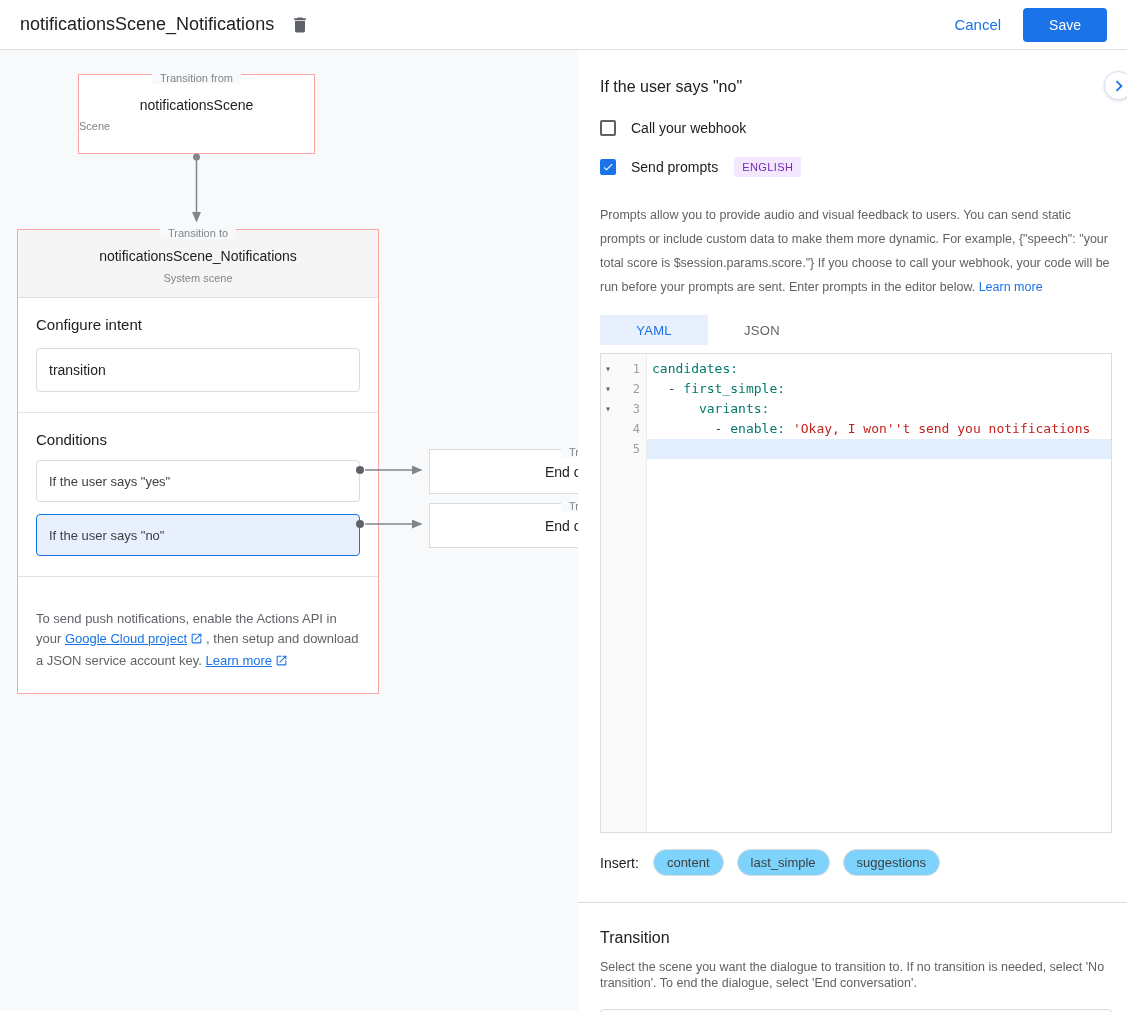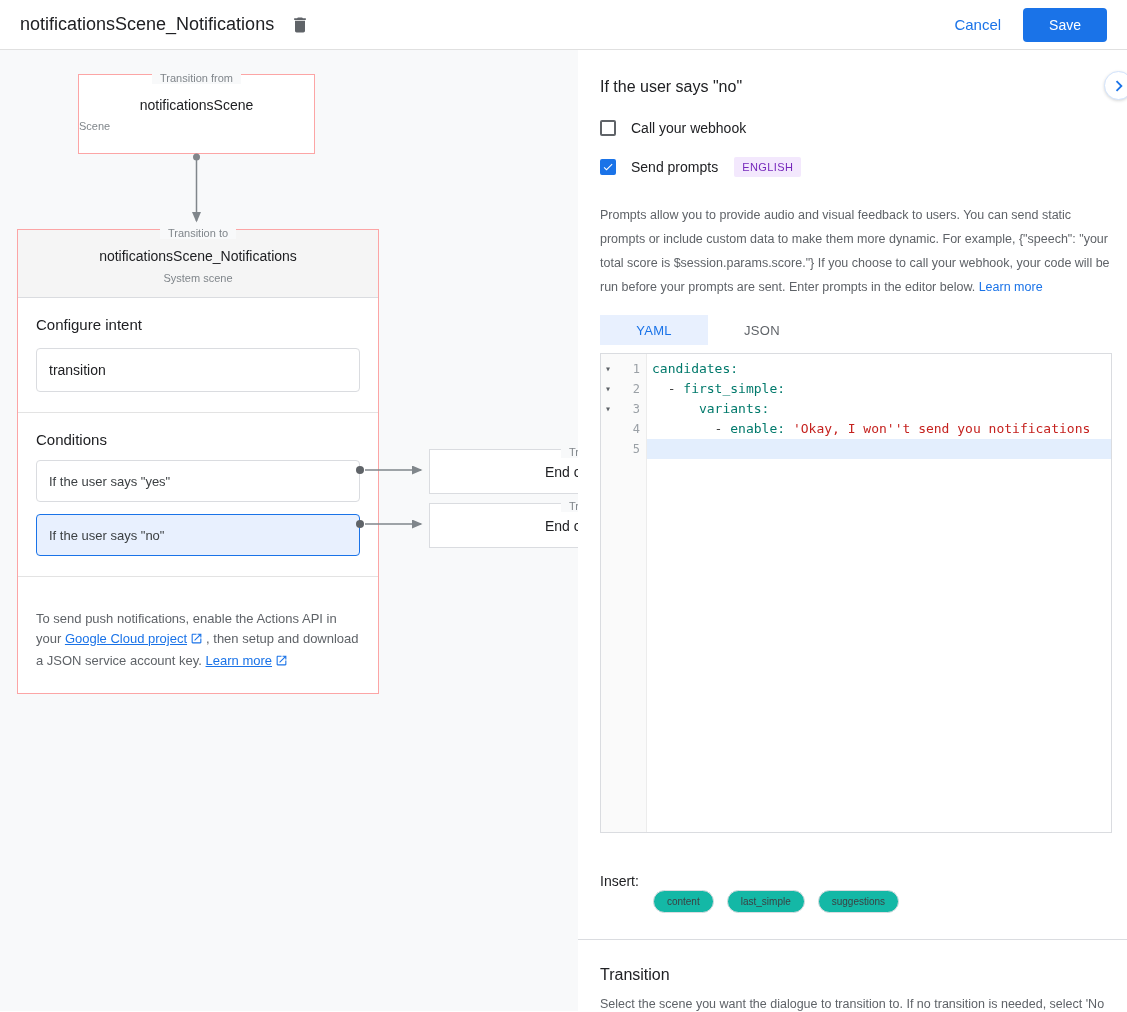--- a/index.html
+++ b/index.html
@@ -86,22 +86,22 @@
                  justify-content: flex-end; padding-right: 7px; color: #9aa0a6; font-size: 12px; }
   .fold { position: absolute; left: 4px; top: 0; color: #5f6368; font-size: 10px; line-height: 20px; cursor: pointer; }
   .code-content { flex: 1; white-space: pre; overflow: hidden; padding-left: 5px; color: #444; }
   .code-line.active .code-content { background: #e3eefd; }
   .tk-key { color: #00796b; }
   .tk-string { color: #c5221f; }
   .tk-plain { color: #444; }
 
   .insert-row { display: flex; align-items: center; margin-top: 16px; }
   .insert-label { font-size: 14px; color: #202124; margin-right: 14px; }
-  .chip { border: 1px solid #dadce0; border-radius: 14px; background: #14b8a6; padding: 5px 13px;
-          font-size: 10px; color: #3c4043; margin-right: 13px; cursor: pointer; margin-top: 41px; }
+  .chip { border: 1px solid #dadce0; border-radius: 14px; background: #7dd3fc; padding: 5px 13px;
+          font-size: 13px; color: #3c4043; margin-right: 13px; cursor: pointer; }
 
   .panel-divider { height: 1px; background: #dadce0; margin: 26px -15px 0 -22px; }
 
   .transition-heading { margin-top: 26px; font-size: 16px; color: #202124; font-weight: normal; }
   .transition-desc { margin-top: 12px; font-size: 12.5px; line-height: 16px; color: #5f6368; max-width: 515px; }
   .select-box { margin-top: 18px; height: 34px; border: 1px solid #dadce0; border-radius: 4px; background: #fff;
                 display: flex; align-items: center; justify-content: space-between; padding: 0 12px;
                 font-size: 14px; color: #202124; cursor: pointer; }
   .caret { color: #5f6368; font-size: 10px; }
 </style>

